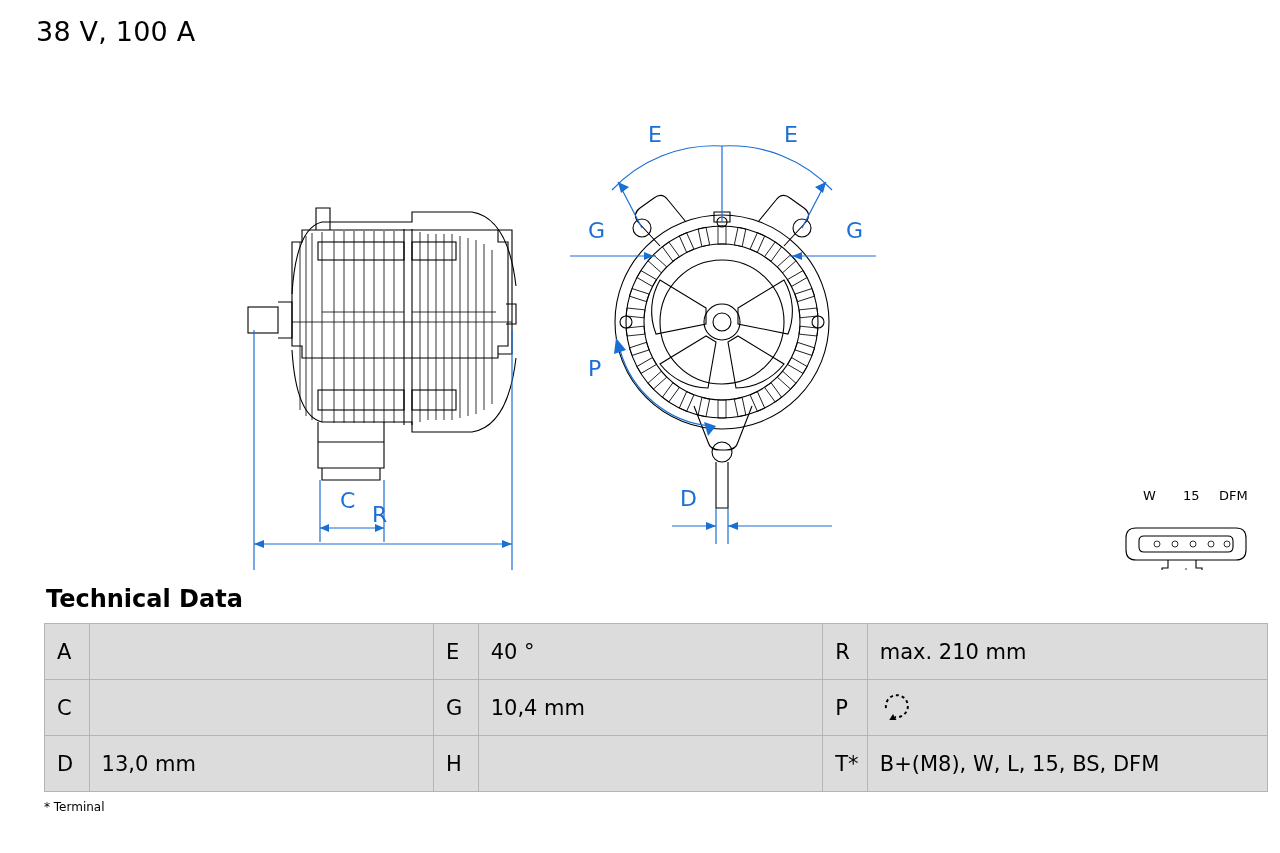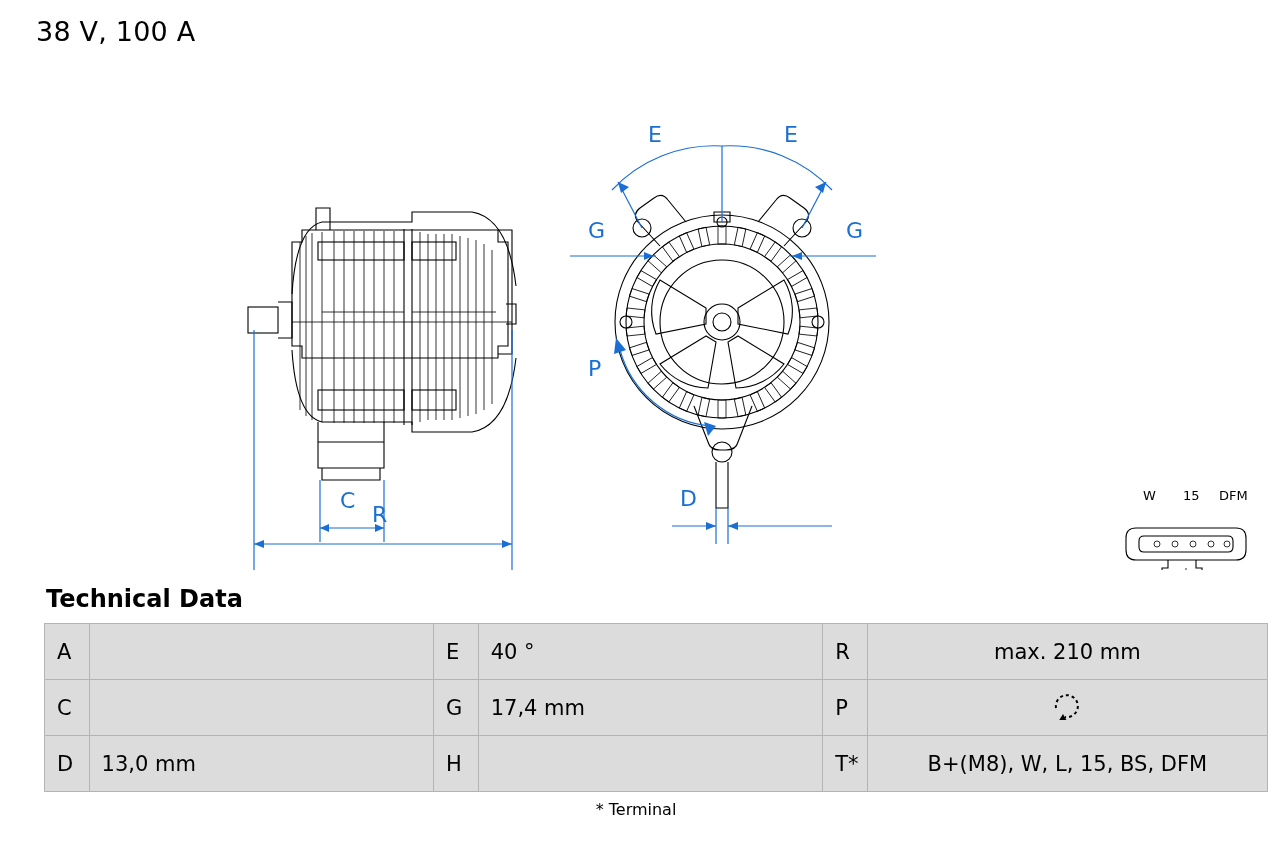--- a/index.html
+++ b/index.html
@@ -54,24 +54,24 @@
     background: #dcdcdc;
   }
   td.key {
     width: 44px;
     background: #ffffff;
     text-align: left;
     padding-left: 14px;
   }
   td.val-a { width: 340px; }
   td.val-b { width: 340px; }
-  td.val-c { width: 395px; text-align: center; }
+  td.val-c { width: 395px; }
   .footnote {
-    text-align: center;
-    font-size: 16px;
+    text-align: left;
+    font-size: 12px;
     padding: 8px 40px 0 0;
   }
   svg text { font-family: "DejaVu Sans", sans-serif; }
   .dimline { stroke: #1a6fd4; fill: none; stroke-width: 1.2; }
   .dimlabel { fill: #1a6fd4; font-size: 22px; }
   .bodyline { stroke: #000000; fill: none; stroke-width: 1.1; }
   .thin { stroke: #000000; fill: none; stroke-width: 0.8; }
   .plabel { fill: #000000; font-size: 13px; }
 </style>
 </head>
@@ -349,21 +349,21 @@
         <td class="val-a"></td>
         <td class="key">E</td>
         <td class="val-b">40 °</td>
         <td class="key">R</td>
         <td class="val-c">max. 210 mm</td>
       </tr>
       <tr>
         <td class="key">C</td>
         <td class="val-a"></td>
         <td class="key">G</td>
-        <td class="val-b">17,4 mm</td>
+        <td class="val-b">10,4 mm</td>
         <td class="key">P</td>
         <td class="val-c">
           <svg width="34" height="30" viewBox="0 0 34 30">
             <path d="M6 18 a11 11 0 1 1 9 9" fill="none" stroke="#000" stroke-width="2" stroke-dasharray="3 3"></path>
             <path d="M13 24 l4 7 l-9 1 z" fill="#000"></path>
           </svg>
         </td>
       </tr>
       <tr>
         <td class="key">D</td>

